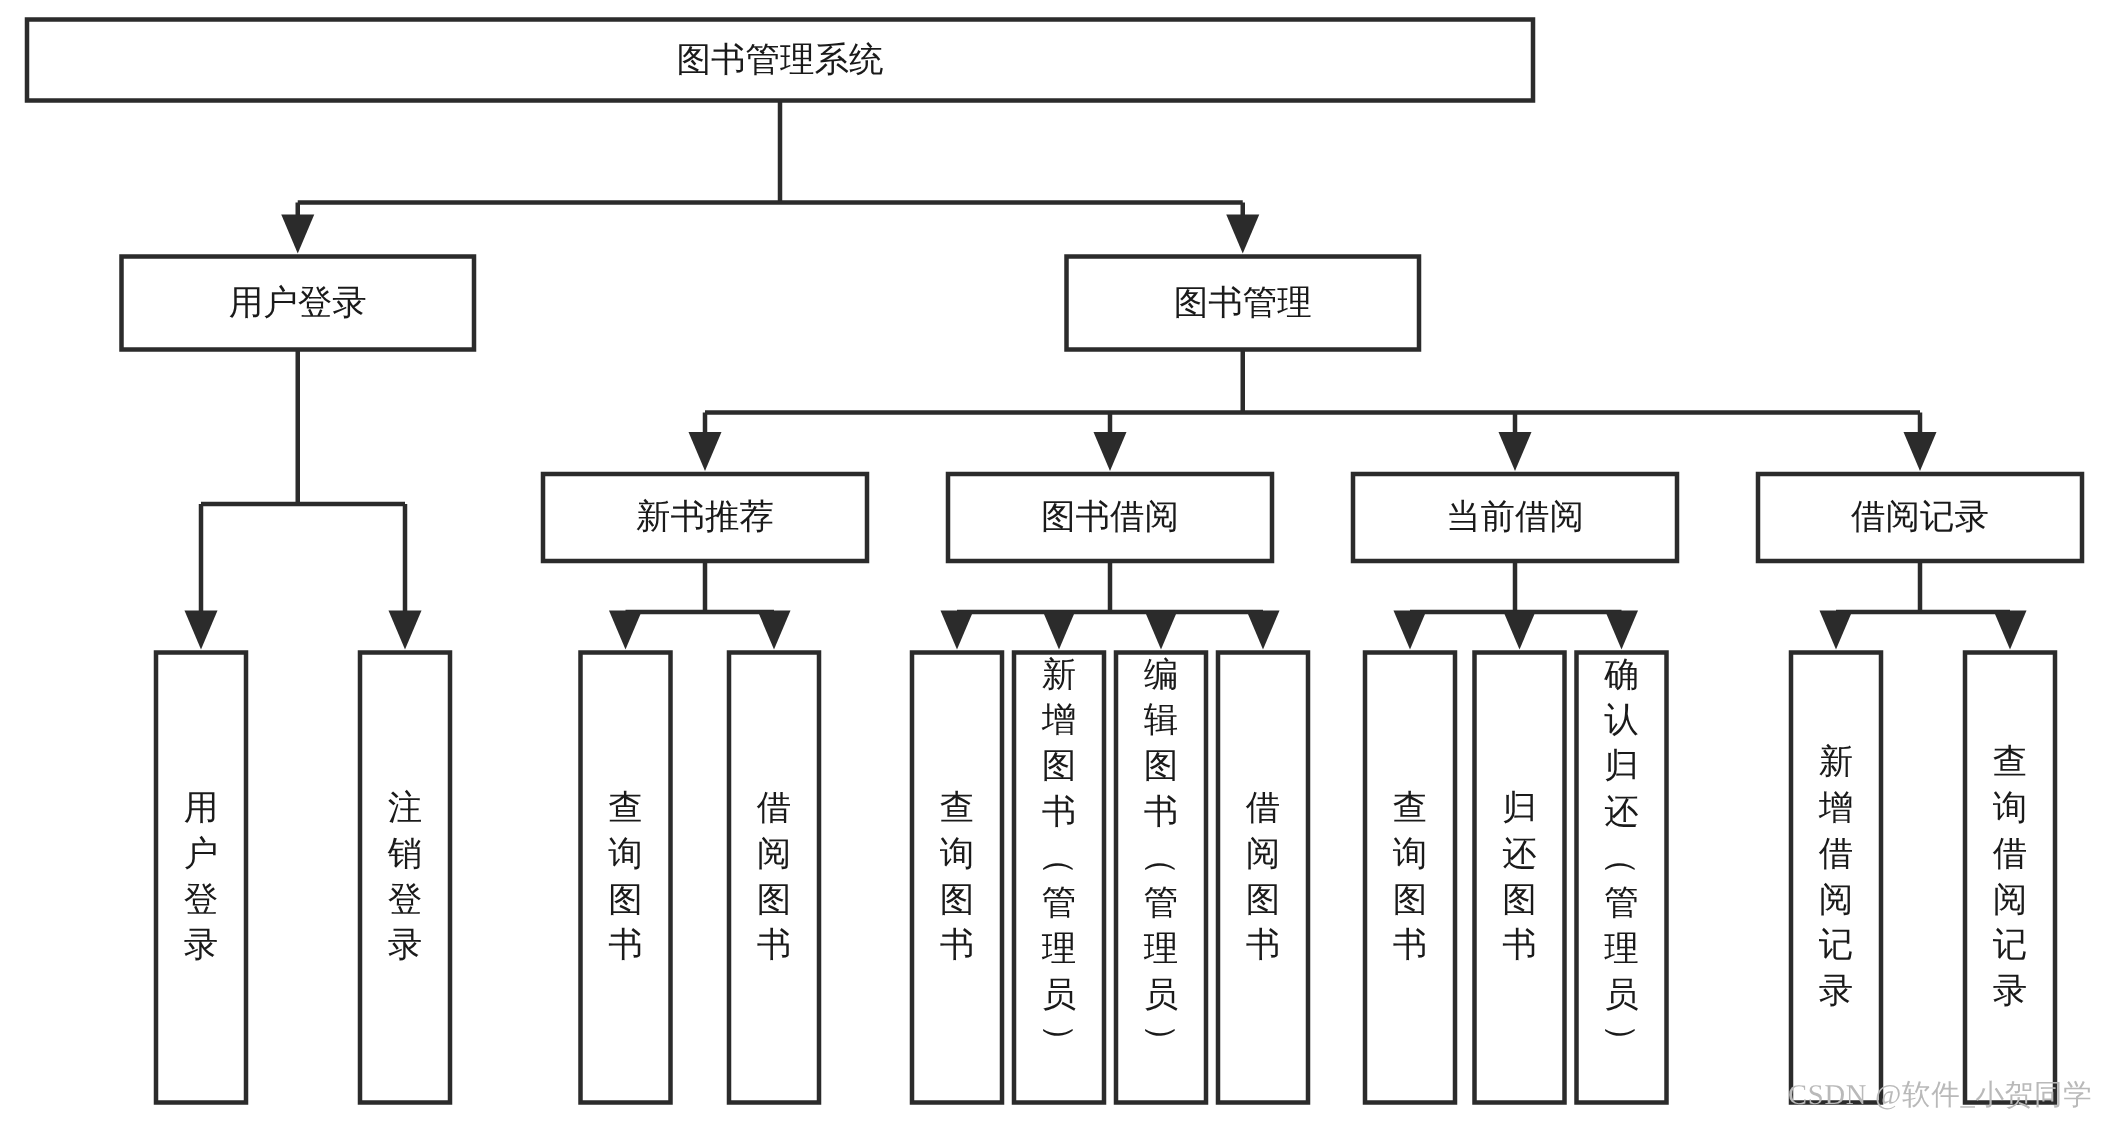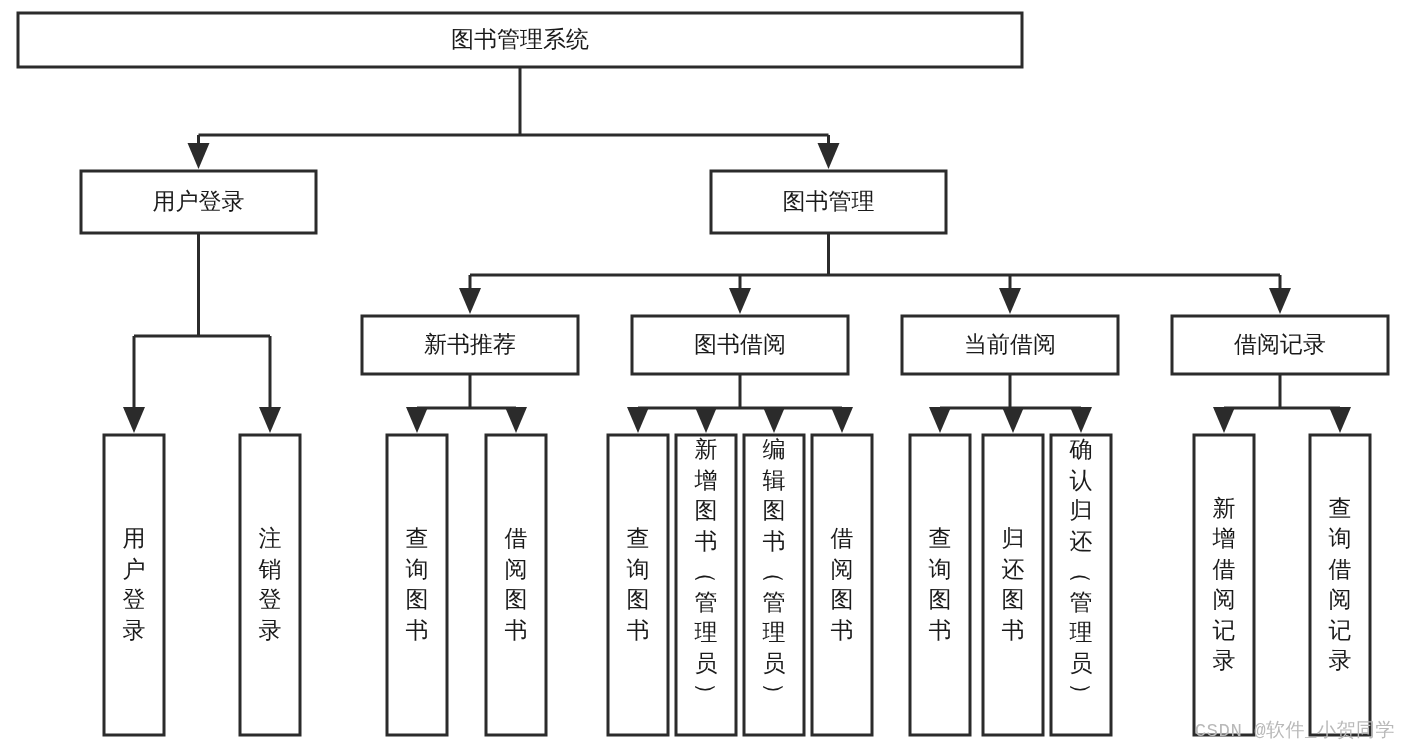--- a/index.html
+++ b/index.html
@@ -43,21 +43,21 @@
   .node-label-v {
     font-family: "Liberation Sans", "DejaVu Sans", sans-serif;
     font-size: 23px;
     fill: #1a1a1a;
     text-anchor: middle;
   }
   .watermark {
     position: absolute;
     right: 10px;
     bottom: 4px;
-    font-family: Liberation Mono, monospace;
+    font-family: Liberation Serif, serif;
     font-size: 19px;
     color: #b9b9b9;
     white-space: nowrap;
     letter-spacing: 0.5px;
   }
 </style>
 </head>
 <body>
 
 <svg id="chart-root" viewBox="0 0 1405 747" xmlns="http://www.w3.org/2000/svg">

